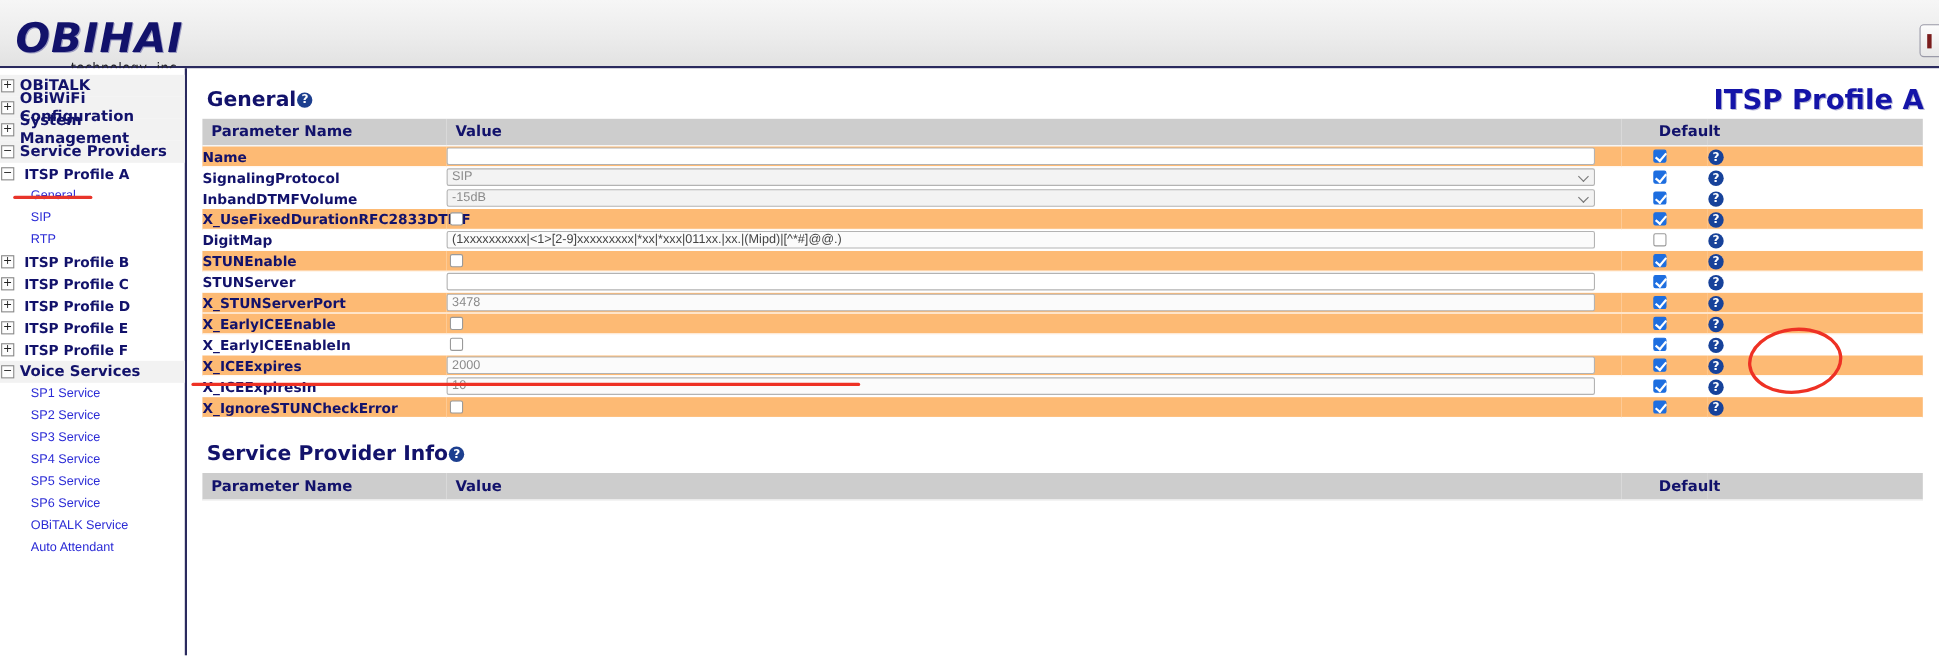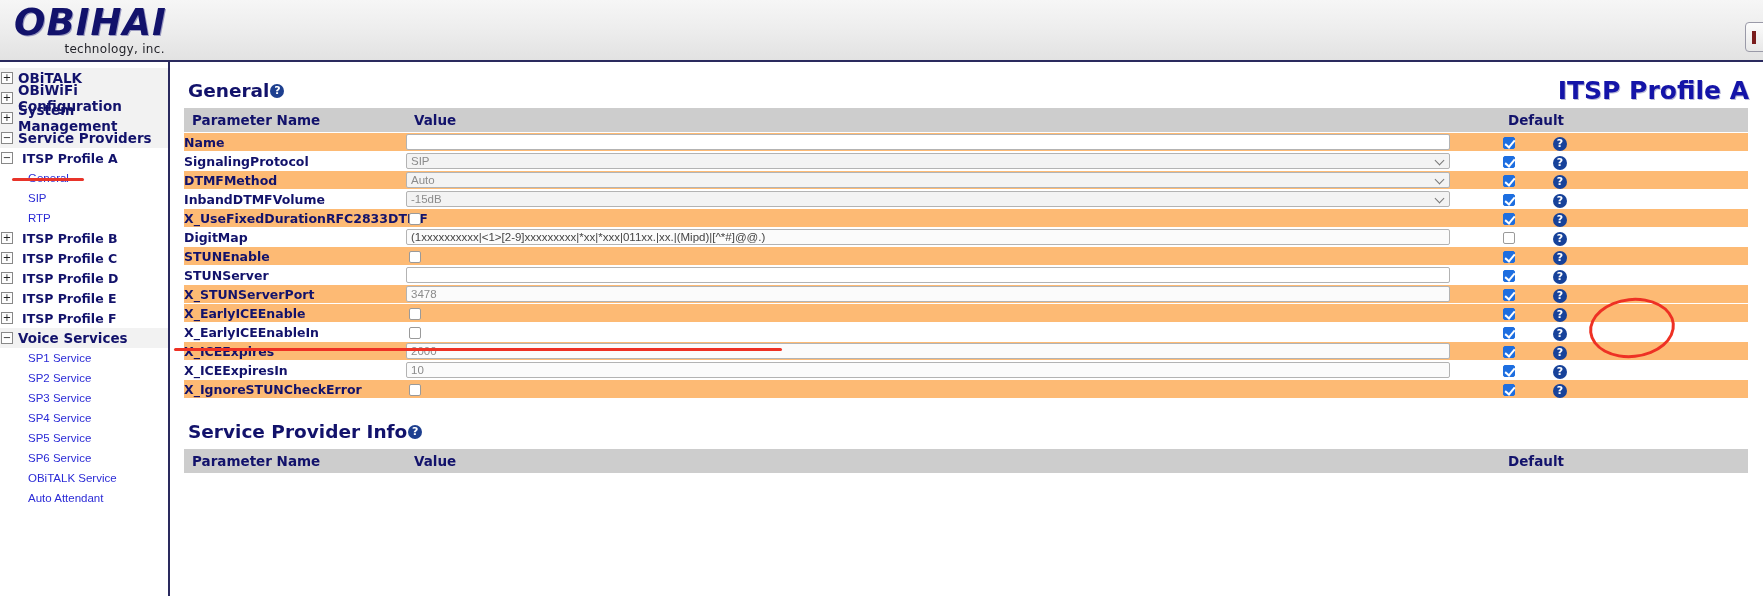--- a/index.html
+++ b/index.html
@@ -13,21 +13,21 @@
 
   
   .header {
     position: relative;
     height: 62px;
     background: linear-gradient(to bottom, #f6f6f6 0%, #ececec 55%, #e2e2e2 100%);
     border-bottom: 2px solid #2a2a5e;
   }
   .logo-wrap {
     position: absolute;
-    left: 14px; top: 4px;
+    left: 14px; top: 16px;
     line-height: 1;
   }
   .logo-main {
     font-family: "DejaVu Sans", sans-serif;
     font-style: italic;
     font-weight: bold;
     font-size: 37px;
     letter-spacing: 1px;
     color: #12126b;
     text-shadow: 1px 1px 0 #9b9bc0;
@@ -386,29 +386,20 @@
           </tr>
           <tr class="r-even">
             <td class="pname">SignalingProtocol</td>
             <td class="pvalue">
               <div class="sel"><span>SIP</span><span class="chev"></span></div>
             </td>
             <td></td>
             <td class="defcol"><span class="cbx on"></span></td>
             <td class="helpcol"><span class="help tbl">?</span></td>
           </tr>
-          <tr class="r-odd">
-            <td class="pname">DTMFMethod</td>
-            <td class="pvalue">
-              <div class="sel"><span>Auto</span><span class="chev"></span></div>
-            </td>
-            <td></td>
-            <td class="defcol"><span class="cbx on"></span></td>
-            <td class="helpcol"><span class="help tbl">?</span></td>
-          </tr>
           <tr class="r-even">
             <td class="pname">InbandDTMFVolume</td>
             <td class="pvalue">
               <div class="sel"><span>-15dB</span><span class="chev"></span></div>
             </td>
             <td></td>
             <td class="defcol"><span class="cbx on"></span></td>
             <td class="helpcol"><span class="help tbl">?</span></td>
           </tr>
           <tr class="r-odd">

